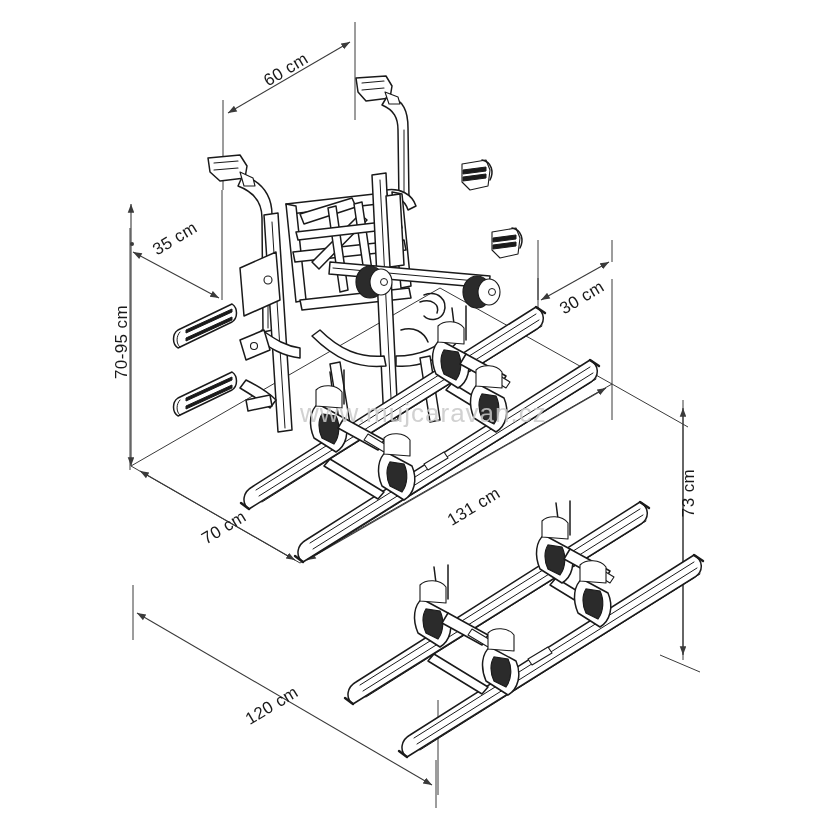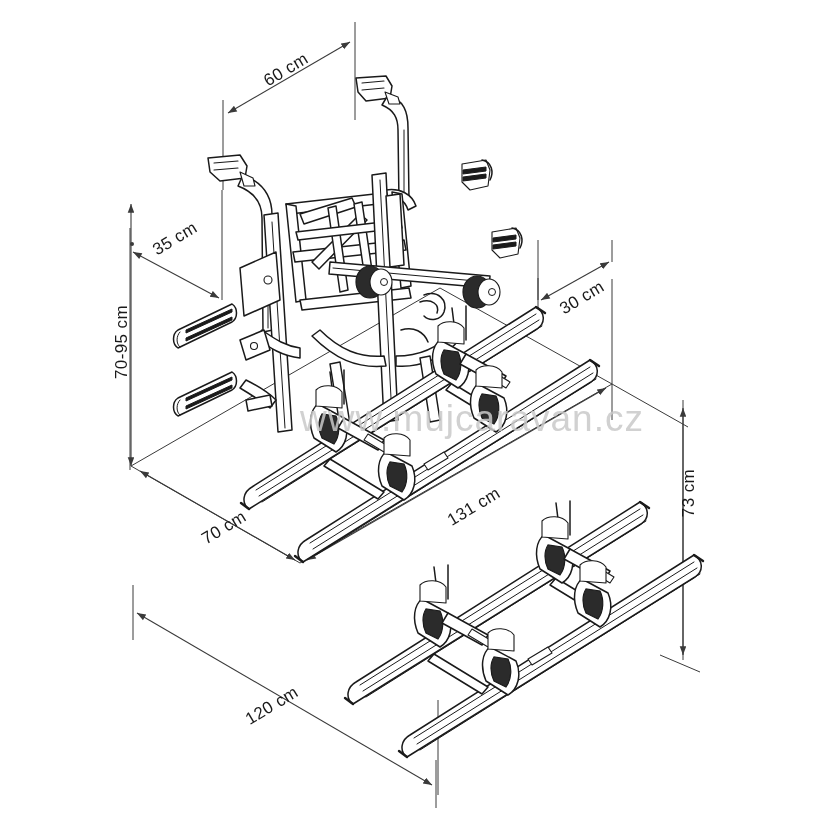--- a/index.html
+++ b/index.html
@@ -17,21 +17,21 @@
     font-size:17px;
     color:#1a1a1a;
     white-space:nowrap;
     letter-spacing:.4px;
     transform-origin:50% 50%;
     user-select:none;
   }
   .watermark{
     position:absolute;
     font-family:"Liberation Sans","DejaVu Sans",sans-serif;
-    font-size:37px;
+    font-size:26px;
     color:#c9c9c9;
     letter-spacing:1px;
     white-space:nowrap;
     user-select:none;
     pointer-events:none;
     opacity:.85;
   }
 </style>
 </head>
 <body>

